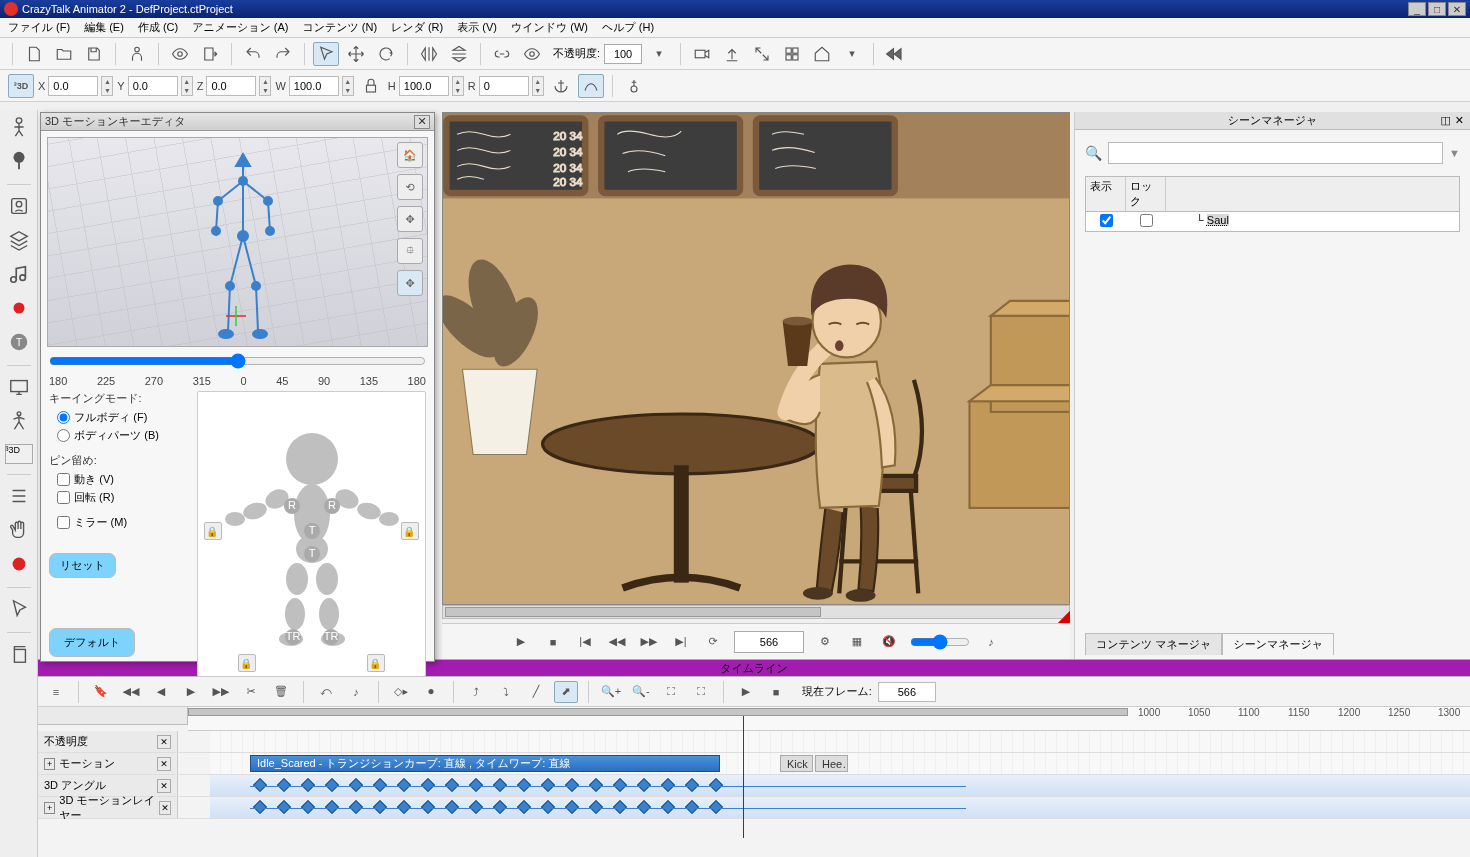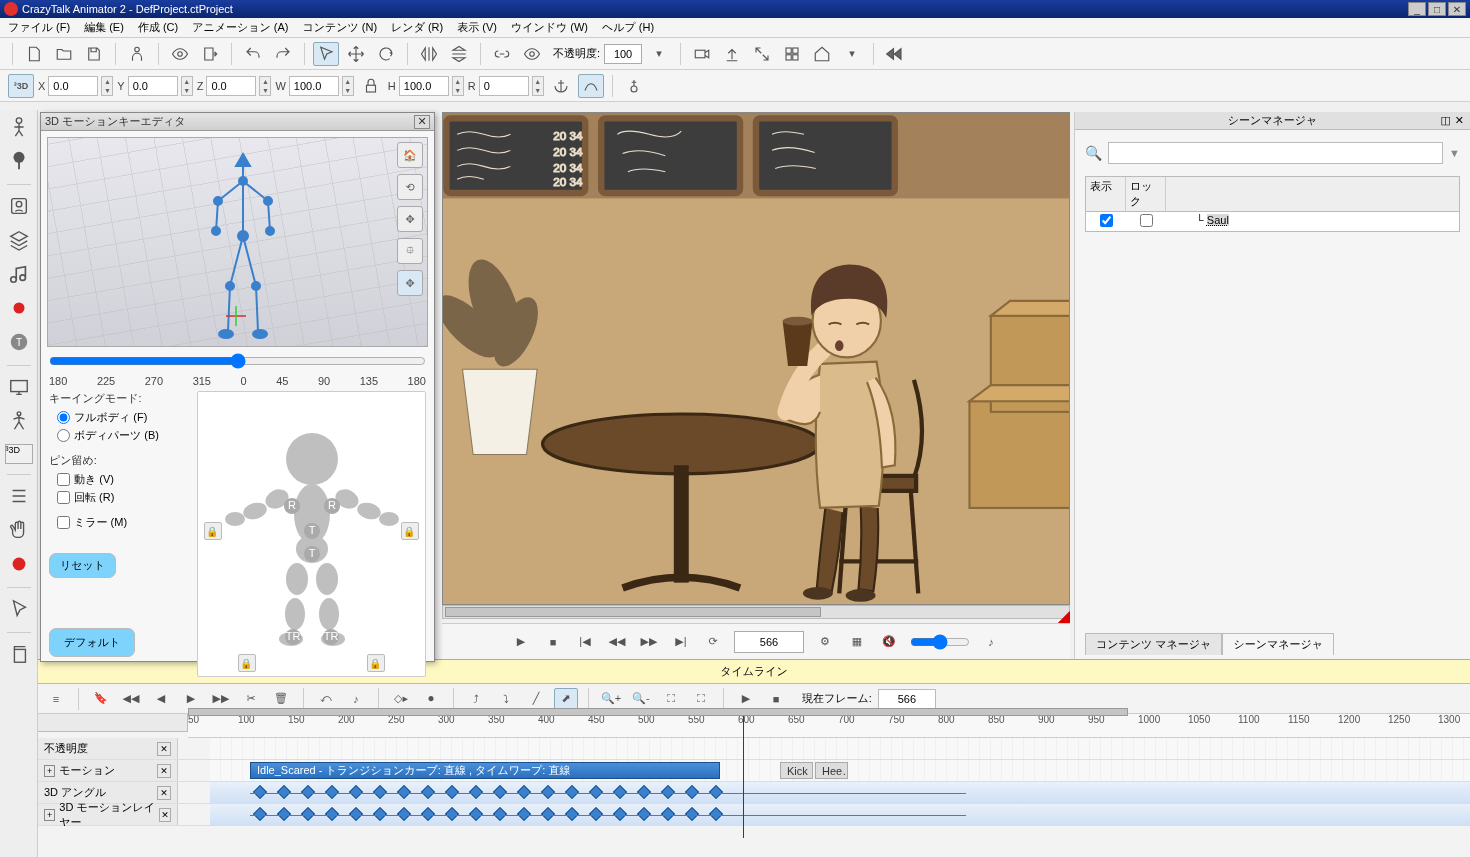--- a/index.html
+++ b/index.html
@@ -50,21 +50,21 @@
 .scene-search input{flex:1;height:22px;border:1px solid #bbb;background:#fff;padding:0 4px;}
 .scene-table{margin:6px 10px;border:1px solid #bbb;background:#fff;}
 .scene-table .th{display:flex;background:#eee;border-bottom:1px solid #bbb;}
 .scene-table .th div{padding:2px 4px;border-right:1px solid #ccc;}
 .scene-table .row{display:flex;padding:1px 0;}
 .scene-table .row div{padding:1px 4px;}
 .scene-tabs{position:absolute;bottom:4px;left:10px;display:flex;}
 .scene-tabs div{padding:3px 10px;background:#e5e5e5;border:1px solid #bbb;border-bottom:none;}
 .scene-tabs div.active{background:#f5f5f5;}
 .timeline-area{position:absolute;left:38px;right:0;bottom:0;height:198px;background:#f3f3f3;border-top:1px solid #aaa;}
-.tl-hdr{height:24px;background:#fef9c3;border-bottom:1px solid #bbb;display:flex;align-items:center;justify-content:center;}
+.tl-hdr{height:17px;background:#a21caf;border-bottom:1px solid #bbb;display:flex;align-items:center;justify-content:center;}
 .tl-toolbar{height:30px;display:flex;align-items:center;padding:0 6px;gap:6px;border-bottom:1px solid #ccc;}
 .tl-toolbar .tbtn{width:24px;height:22px;}
 .tl-toolbar .tbtn.active{background:#d8e8f5;}
 .tl-toolbar input{width:58px;height:20px;border:1px solid #bbb;text-align:center;background:#fff;}
 .tl-ruler{height:24px;position:relative;background:#f8f8f8;border-bottom:1px solid #ccc;margin-left:150px;display:flex;}
 .tl-ruler span{flex:0 0 50px;font-size:10px;color:#555;}
 .tl-tracks{overflow:hidden;}
 .track{height:22px;display:flex;border-bottom:1px solid #ddd;}
 .track .label{width:140px;background:#eaeaea;border-right:1px solid #ccc;display:flex;align-items:center;padding:0 6px;gap:4px;}
 .track .label .x{margin-left:auto;width:14px;height:14px;border:1px solid #aaa;display:flex;align-items:center;justify-content:center;font-size:9px;}

